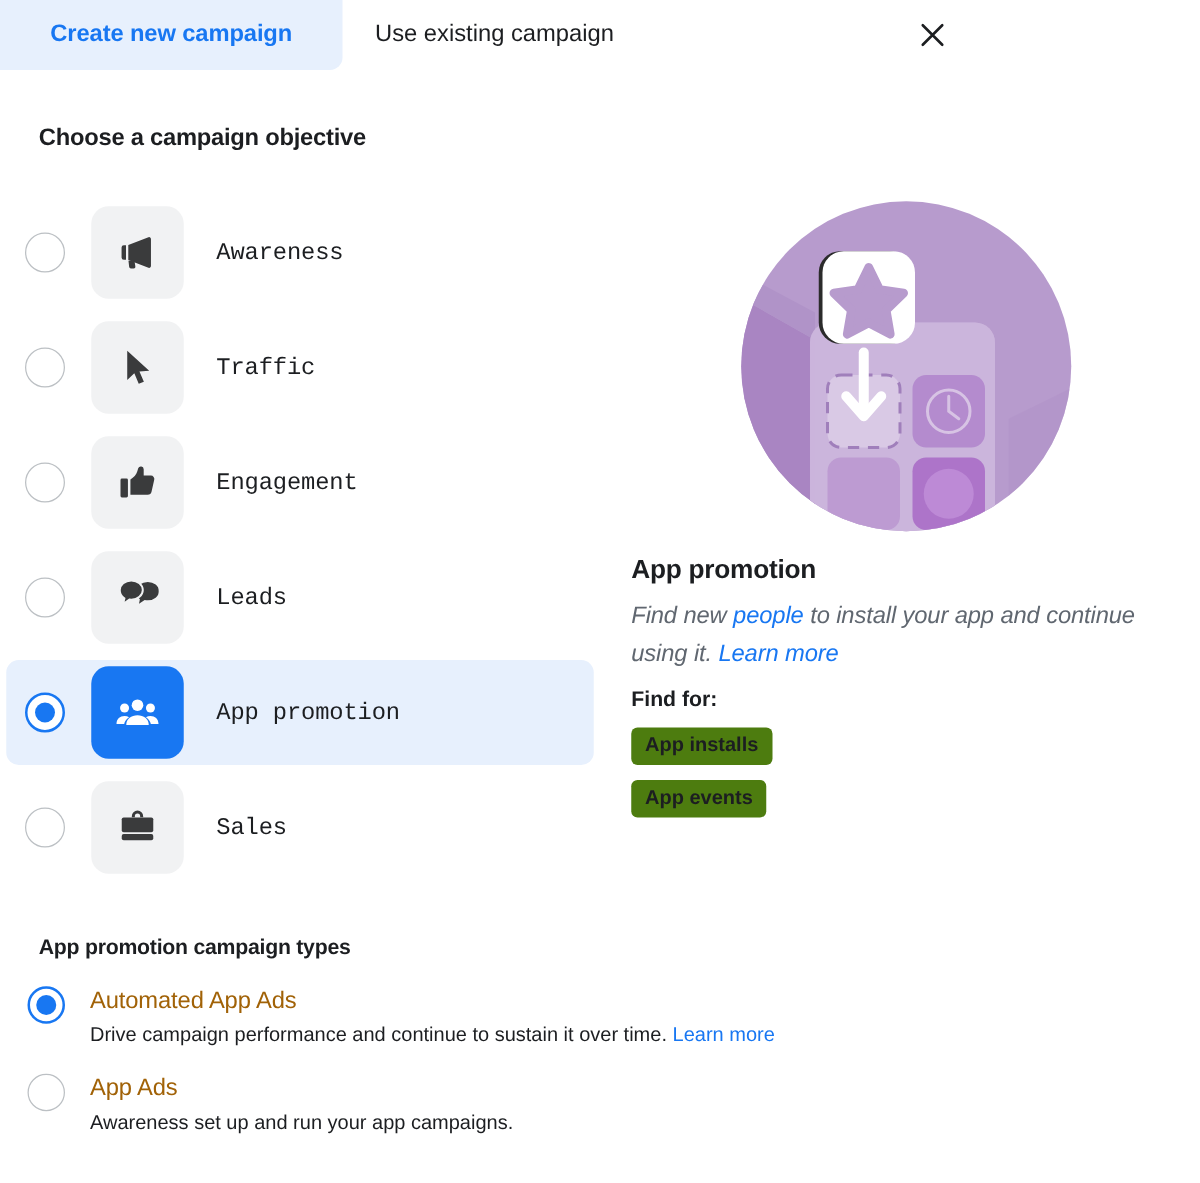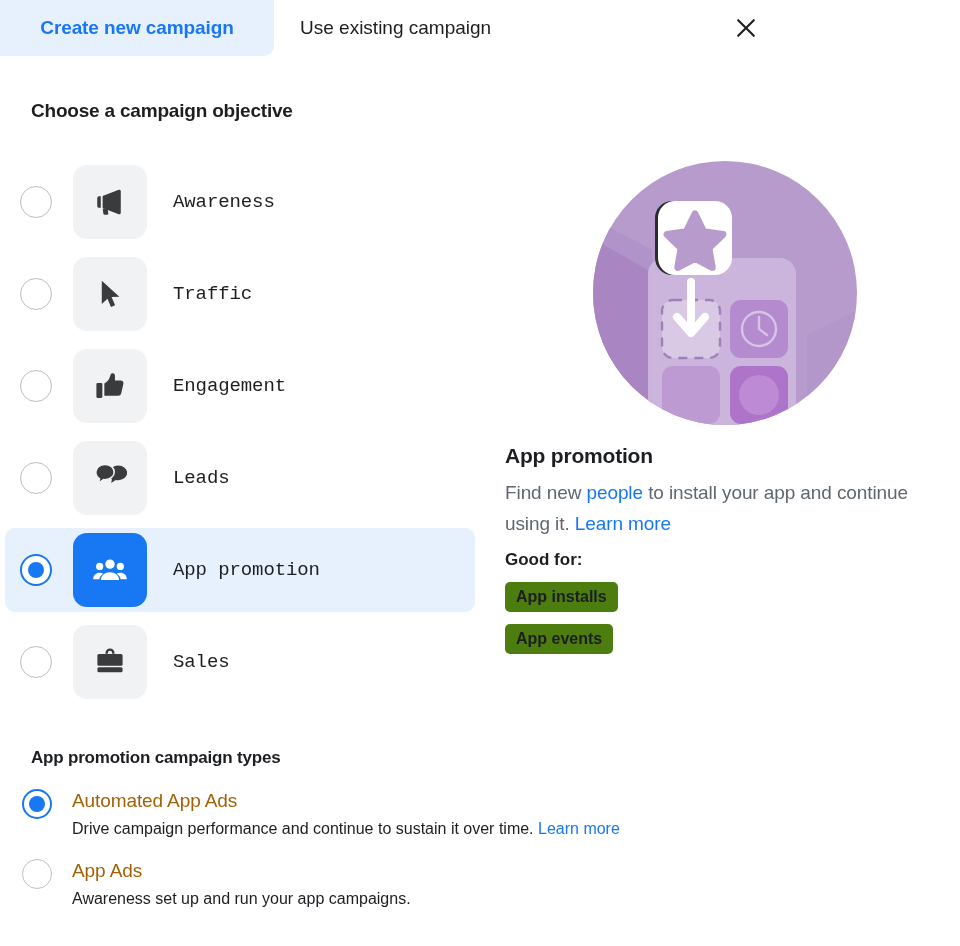--- a/index.html
+++ b/index.html
@@ -150,20 +150,21 @@
     color: #1c1e21;
     letter-spacing: -0.2px;
   }
   .detail-desc {
     margin-top: 9px;
     font-size: 19px;
     line-height: 31px;
     color: #606770;
     max-width: 410px;
     letter-spacing: -0.1px;
+    font-style: italic;
   }
   .lnk { color: #1877f2; cursor: pointer; }
 
   .good-for {
     margin-top: 11px;
     font-size: 17px;
     font-weight: bold;
     color: #1c1e21;
   }
   .tag {
@@ -362,21 +363,21 @@
         </g>
       </svg>
     </div>
 
     <div class="detail-title">App promotion</div>
 
     <div class="detail-desc">
       <span>Find new </span><span class="lnk">people</span><span> to install your app and continue using it. </span><span class="lnk">Learn more</span>
     </div>
 
-    <div class="good-for">Good for:</div>
+    <div class="good-for">Find for:</div>
 
     <div class="tag-row">
       <span class="tag">App installs</span>
     </div>
     <div class="tag-row">
       <span class="tag">App events</span>
     </div>
   </div>
 
   <div class="section-title" id="types-title">App promotion campaign types</div>

